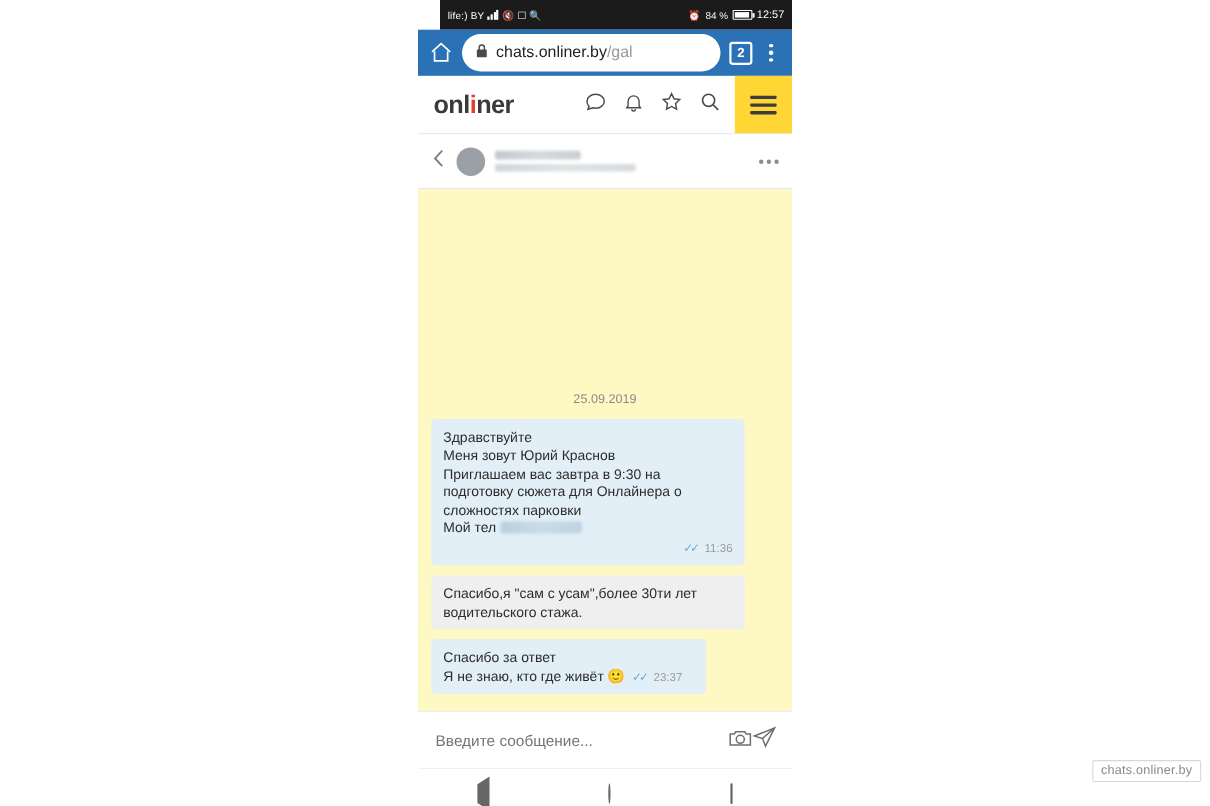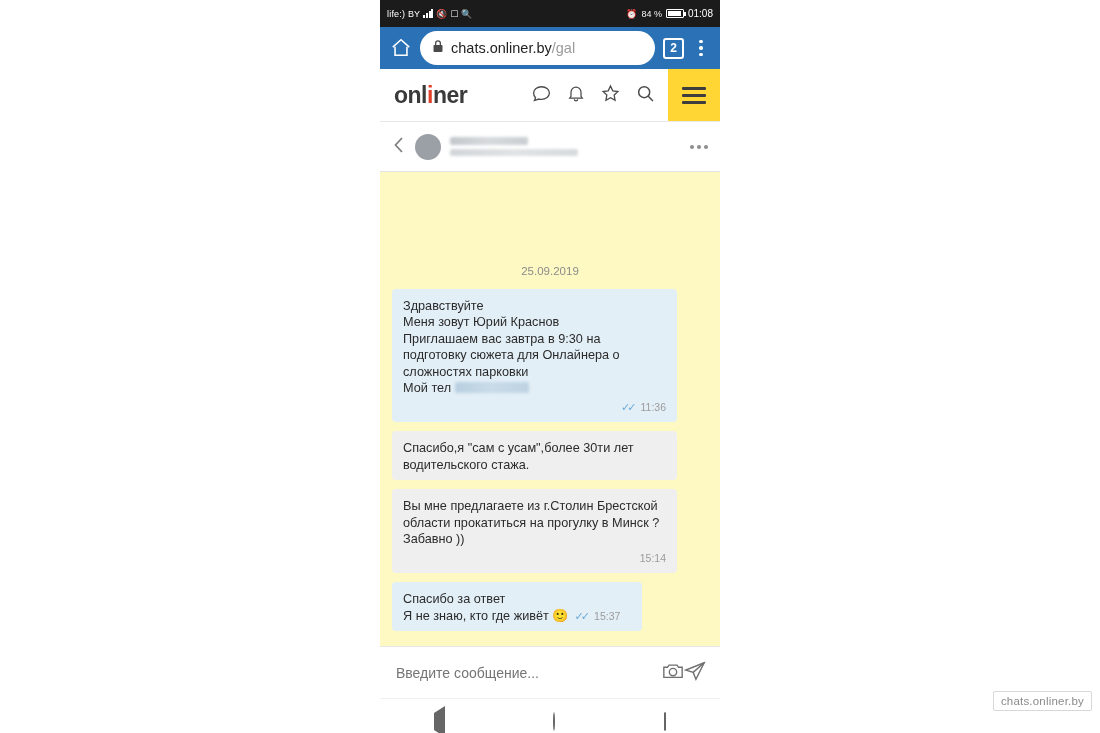--- a/index.html
+++ b/index.html
@@ -27,20 +27,21 @@
   
   .statusbar {
     height: 27px;
     background: #1b1b1b;
     color: #ffffff;
     display: flex;
     align-items: center;
     padding: 0 7px;
     font-size: 9px;
     box-sizing: border-box;
+    margin-left: 20px;
   }
   .statusbar .sb-left {
     display: flex;
     align-items: center;
     gap: 3px;
     flex: 1;
   }
   .statusbar .sb-right {
     display: flex;
     align-items: center;
@@ -368,21 +369,21 @@
       <span class="sb-ico">🔇</span>
       <span class="sb-ico">☐</span>
       <span class="sb-ico">🔍</span>
     </div>
     <div class="sb-right">
       <span class="sb-ico">⏰</span>
       <span class="sb-ico">84 %</span>
       <span class="sb-batt">
           <i></i>
         </span>
-      <span class="sb-time">01:08</span>
+      <span class="sb-time">12:57</span>
     </div>
   </div>
 
   <div class="browserbar">
     <span class="home-btn">
       <svg width="22" height="22" viewBox="0 0 24 24" fill="none" stroke="#ffffff" stroke-width="1.7">
         <path d="M3 11 L12 3 L21 11"></path>
           <path d="M5.5 10.5 V20 h13 V10.5"></path>
       </svg>
     </span>
@@ -468,35 +469,27 @@
         </div>
       </div>
     </div>
 
     <div class="msg-row in">
       <div class="bubble in" style="width:285px">
         <span class="txt">Спасибо,я "сам с усам",более 30ти лет водительского стажа.</span>
       </div>
     </div>
 
-    <div class="msg-row in">
-      <div class="bubble in" style="width:285px">
-        <span class="txt">Вы мне предлагаете из г.Столин Брестской области прокатиться на прогулку в Минск ? Забавно ))</span>
-        <div class="meta">
-          <span>15:14</span>
-        </div>
-      </div>
-    </div>
 
     <div class="msg-row out">
       <div class="bubble out" style="width:250px">
         <span class="txt">Спасибо за ответ
 Я не знаю, кто где живёт </span><span class="emoji">🙂</span><span class="meta inline-meta">
             <span class="checks">✓✓</span>
-            <span>15:37</span>
+            <span>23:37</span>
           </span>
       </div>
     </div>
   </div>
 
   <div class="composer">
     <input class="composer-input" type="text" placeholder="Введите сообщение..." style="">
     <span class="composer-ico">
       <svg width="22" height="19" viewBox="0 0 24 20" fill="none" stroke="#6f6f6f" stroke-width="1.5">
         <path d="M2 6.5h4l1.6-2.3h8.8L18 6.5h4v11H2z"></path>

